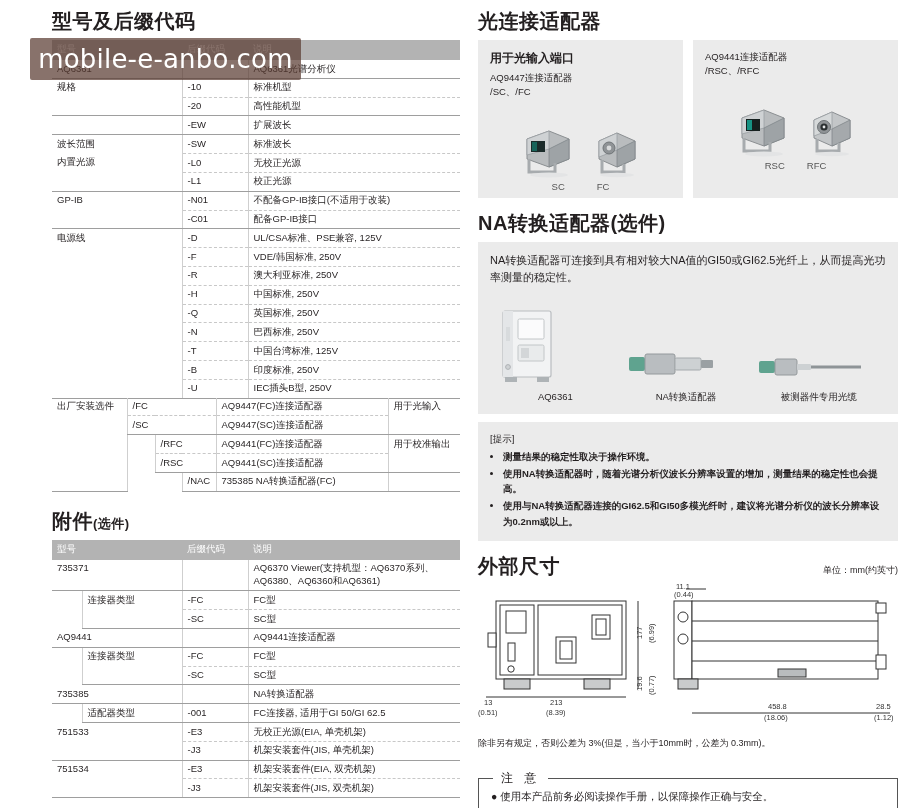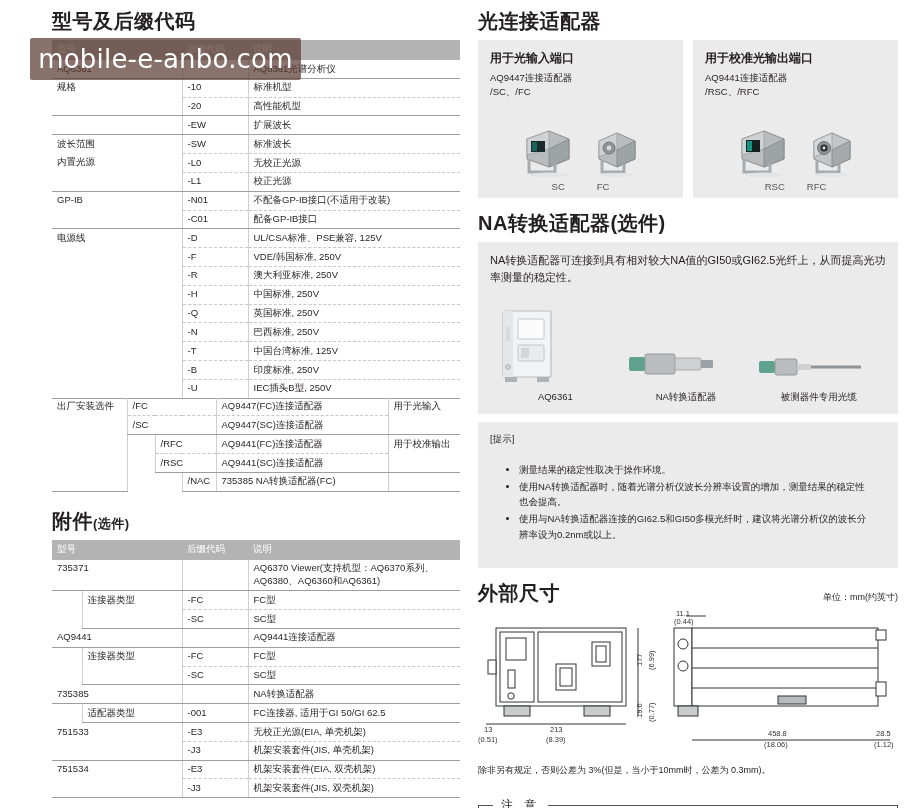--- a/index.html
+++ b/index.html
@@ -56,21 +56,21 @@
   .na-box { background:#ebebeb; padding: 10px 12px; margin-top: 6px; }
   .na-desc { font-size: 11px; line-height:1.6; }
   .na-imgs { display:flex; align-items:flex-end; justify-content: space-around;
              height: 92px; margin-top: 8px; }
   .na-item { text-align:center; width: 33%; }
   .na-cap { font-size: 9.5px; margin-top: 4px; }
 
   .tips { background:#ebebeb; padding: 9px 12px 10px 12px; margin-top: 8px;
           font-size: 9.5px; line-height:1.6; }
   .tips .hdr { margin-bottom: 3px; }
-  .tips ul { margin:16px; padding-left: 13px; }
+  .tips ul { margin:0; padding-left: 13px; font-weight: bold; }
   .tips li { margin-bottom: 2px; }
 
   .dim-head { display:flex; align-items:flex-end; justify-content: space-between; }
   .unit { font-size: 9px; }
   .dimnote { font-size: 9px; margin-top: 4px; }
 
   .note-box { position:relative; border:1px solid #555; padding: 11px 12px 9px 12px;
               margin-top: 28px; font-size: 10.5px; }
   .note-title { position:absolute; top:-9px; left:14px; background:#fff;
                 padding: 0 8px; font-size: 12px; letter-spacing: 4px; }
@@ -369,21 +369,20 @@
             </svg>
           </div>
         </div>
         <div style="display:flex;justify-content:center;gap:32px;">
           <div class="conn-cap">SC</div>
           <div class="conn-cap">FC</div>
         </div>
       </div>
 
       <div class="adapter-card">
-        <div class="ttl">用于校准光输出端口</div>
         <div class="model">AQ9441连接适配器</div>
         <div class="model">/RSC、/RFC</div>
         <div class="conn-imgs">
           <div class="conn-item">
             <svg width="58" height="54" viewBox="0 0 58 54">
               <polygon points="8,14 30,6 50,14 50,34 30,42 8,34" fill="#b9bcbe" stroke="#8b8f92" stroke-width="1"></polygon>
               <polygon points="8,14 30,6 30,24 8,30" fill="#cfd2d4" stroke="#9aa0a3" stroke-width=".8"></polygon>
               <rect x="12" y="15" width="14" height="12" fill="#16201f"></rect>
               <rect x="13" y="16" width="5" height="10" fill="#179384"></rect>
               <polygon points="30,24 50,14 50,34 30,42" fill="#9ea3a6" stroke="#80868a" stroke-width=".8"></polygon>

